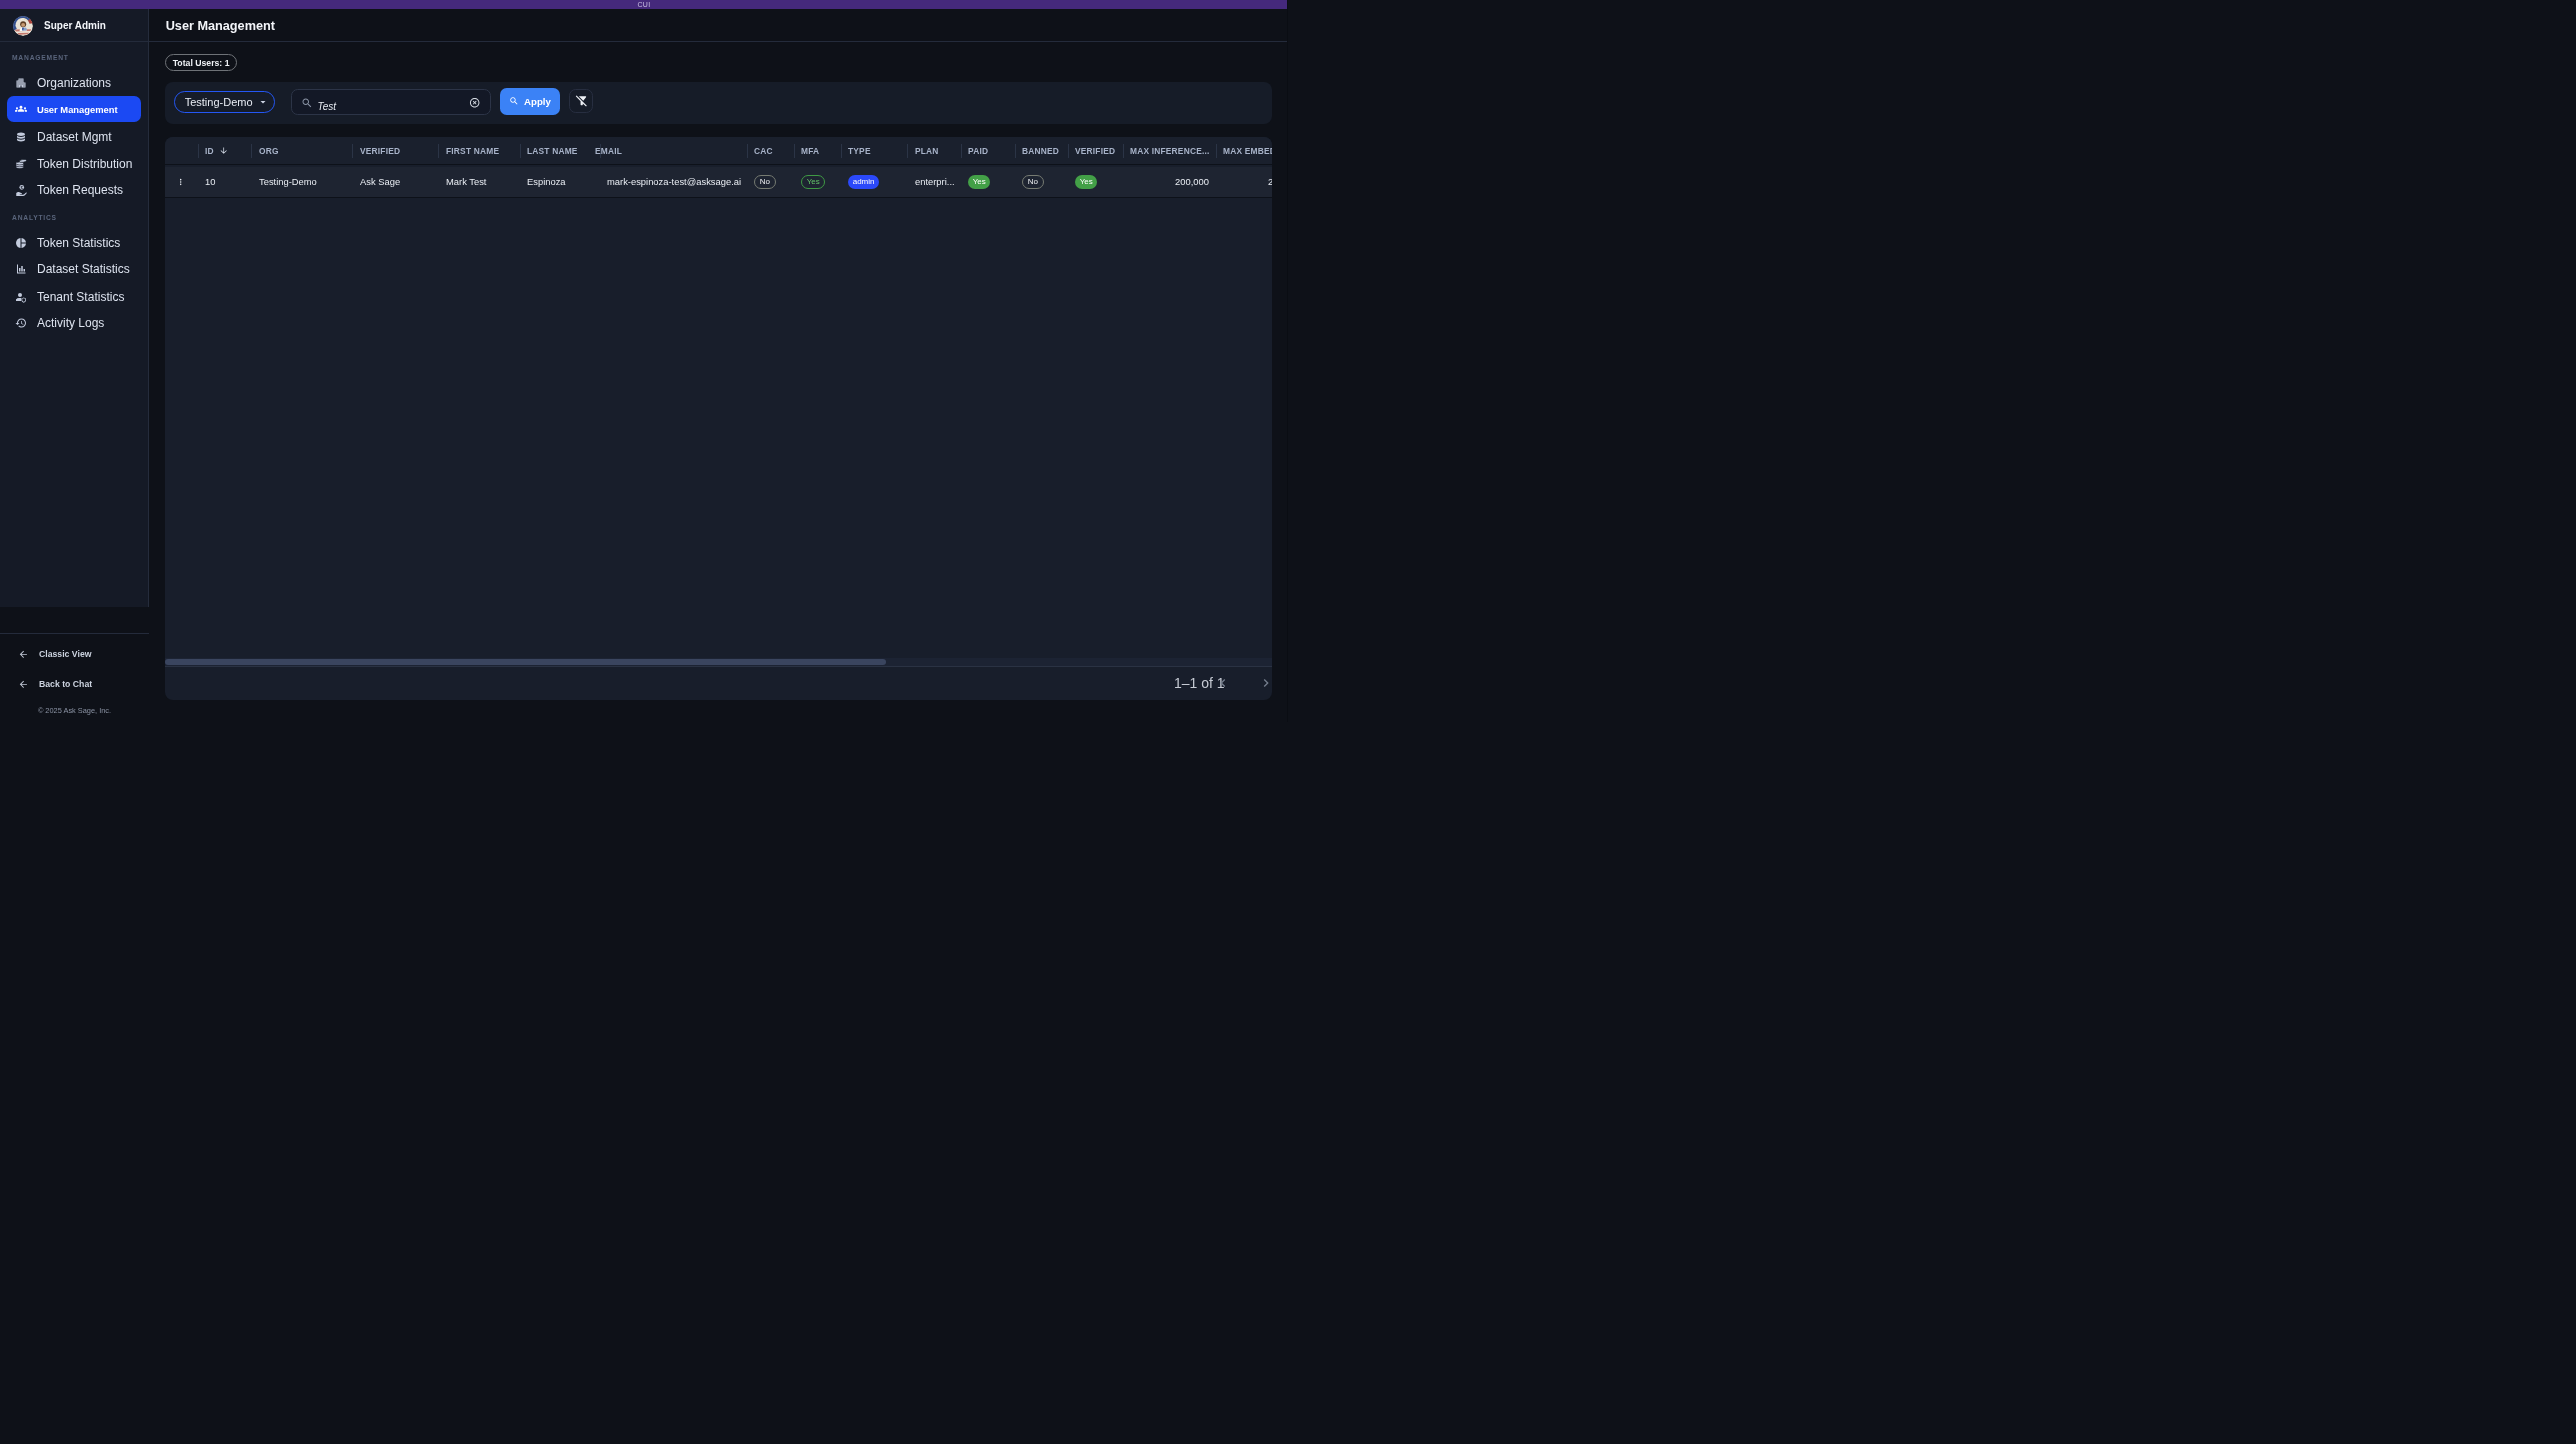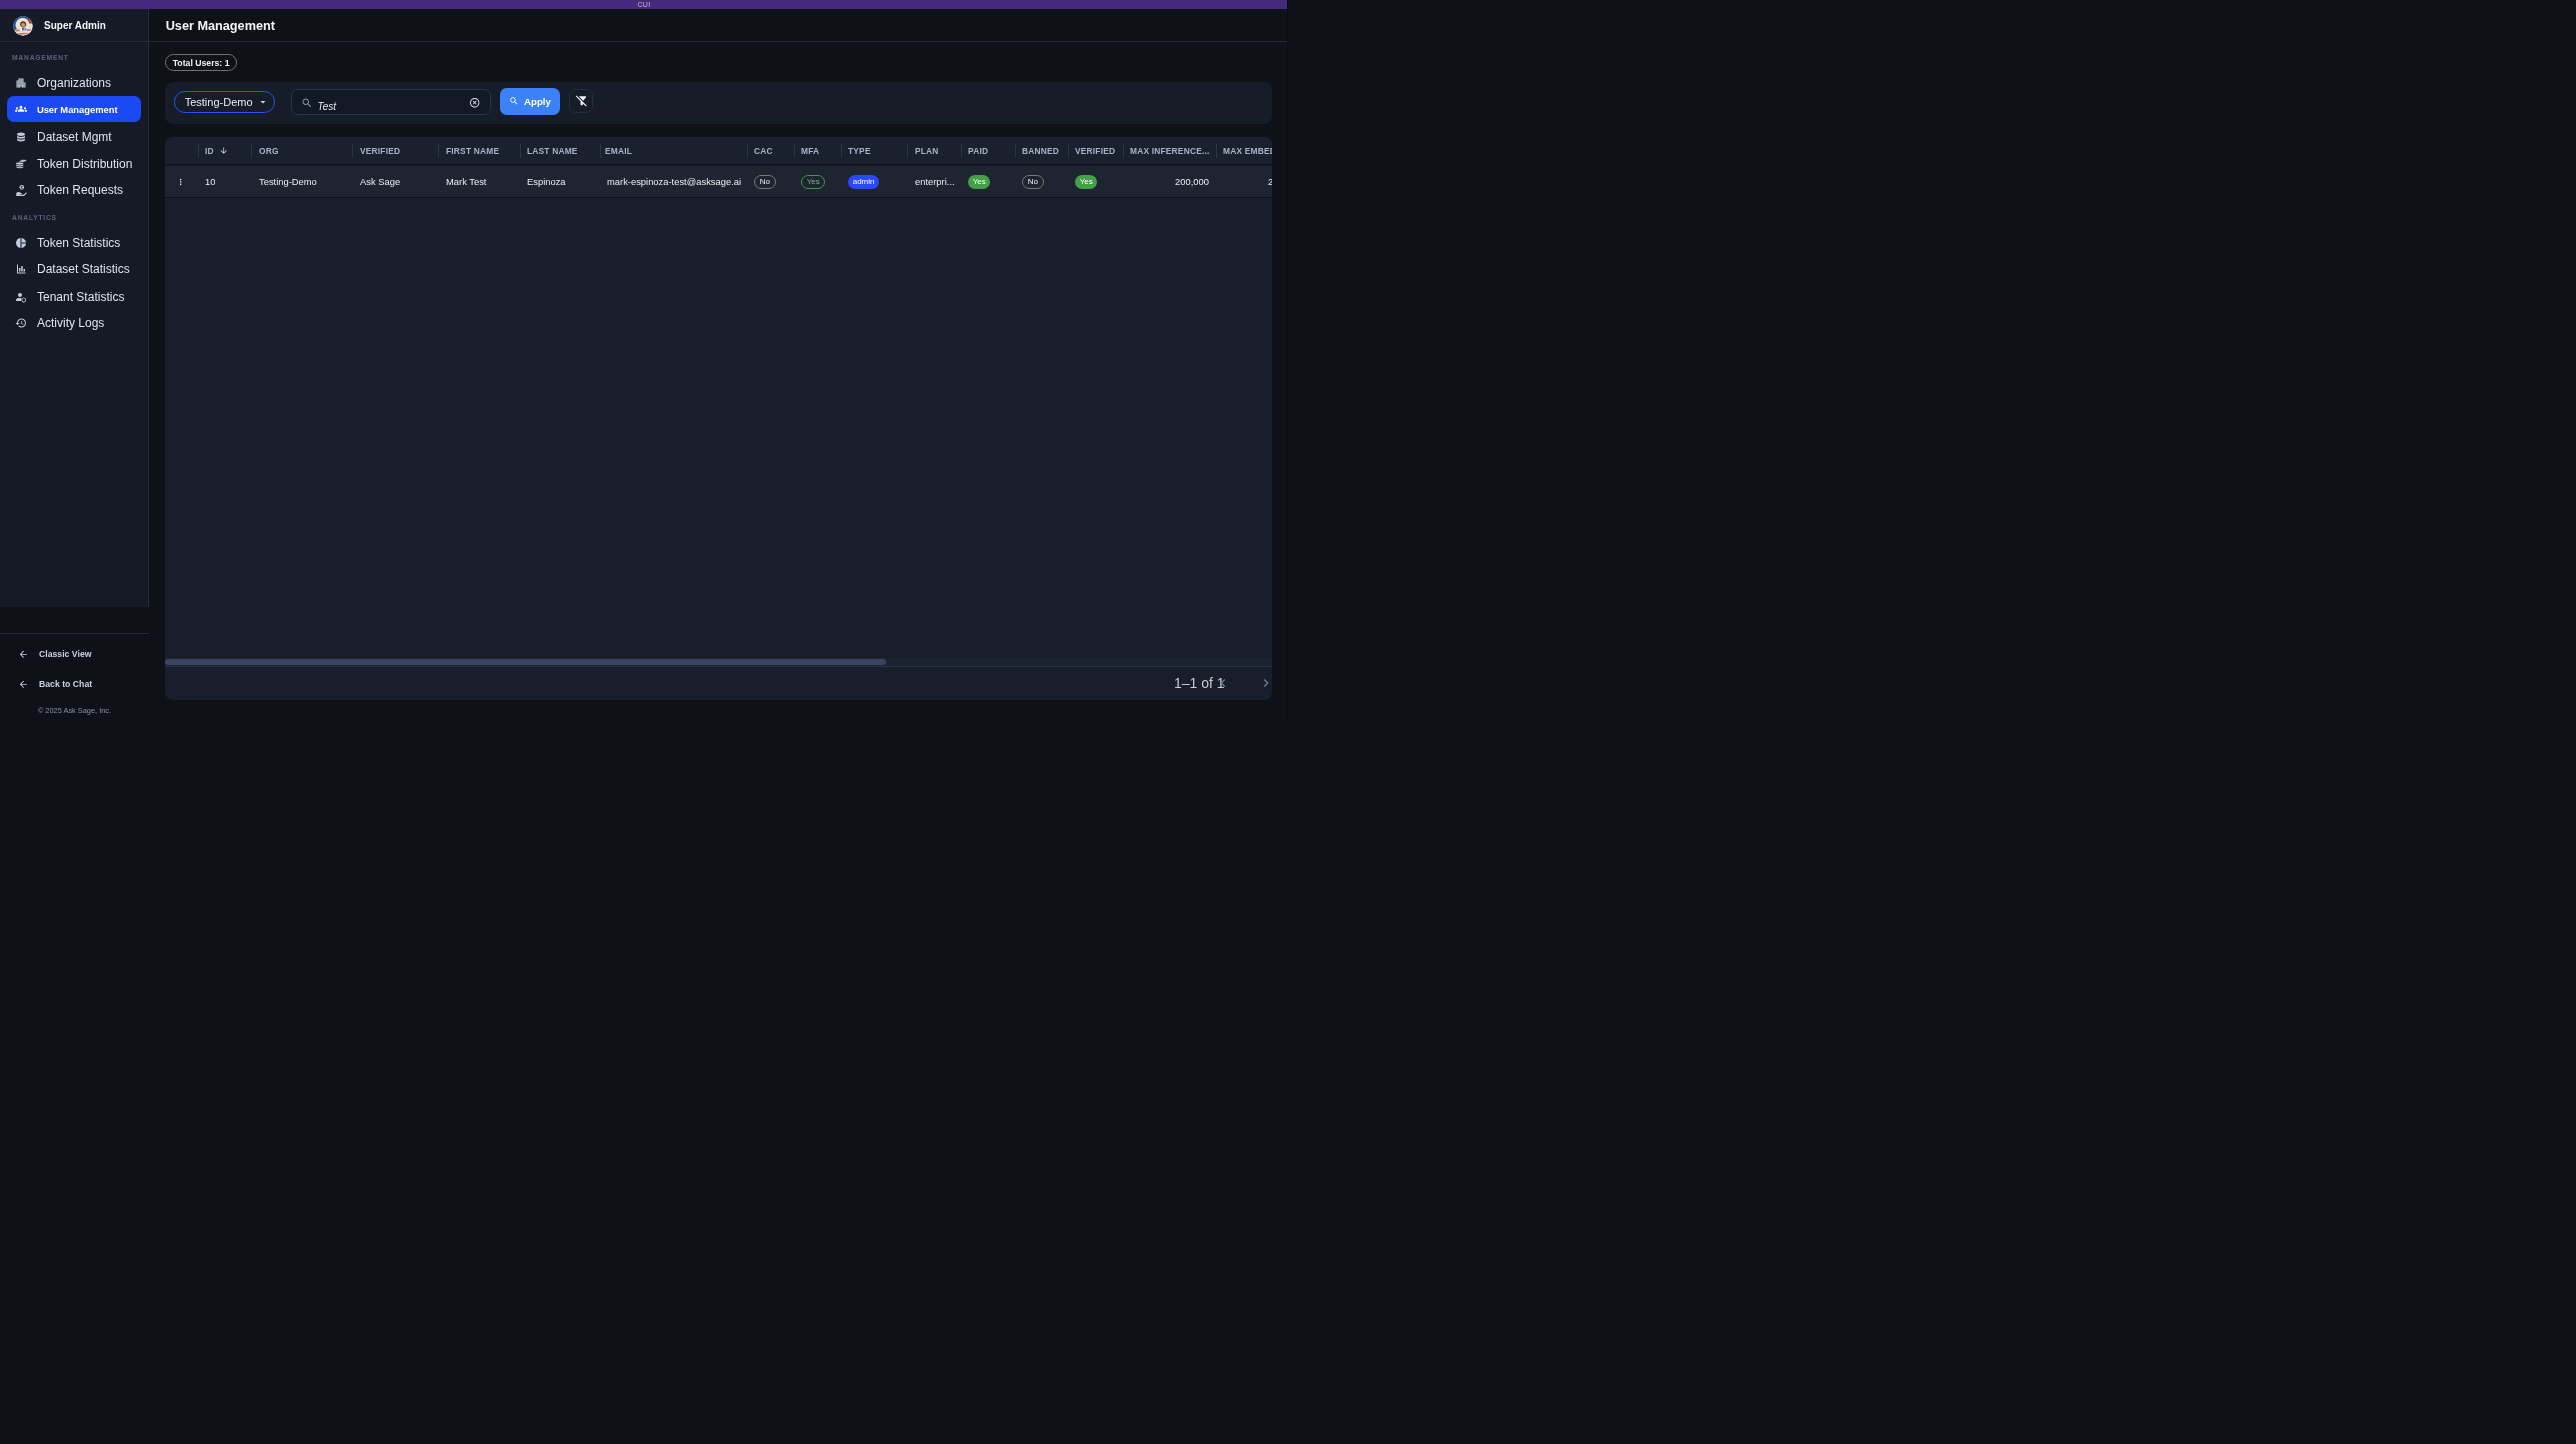--- a/index.html
+++ b/index.html
@@ -296,21 +296,21 @@
       <div class="hcell" style="left:40px;">ID</div>
       <div class="hcell" style="left:54px;">
         <svg width="9.4" height="9.4" viewBox="0 0 24 24" fill="#d3dae6">
           <path d="M20 12l-1.41-1.41L13 16.17V4h-2v12.17l-5.58-5.59L4 12l8 8 8-8z"></path>
         </svg>
       </div>
       <div class="hcell" style="left:94px;">ORG</div>
       <div class="hcell" style="left:195px;">VERIFIED</div>
       <div class="hcell" style="left:281px;">FIRST NAME</div>
       <div class="hcell" style="left:362px;">LAST NAME</div>
-      <div class="hcell" style="left:440px;">EMAIL</div>
+      <div class="hcell" style="left:430px;">EMAIL</div>
       <div class="hcell" style="left:589px;">CAC</div>
       <div class="hcell" style="left:636px;">MFA</div>
       <div class="hcell" style="left:683px;">TYPE</div>
       <div class="hcell" style="left:750px;">PLAN</div>
       <div class="hcell" style="left:803px;">PAID</div>
       <div class="hcell" style="left:857px;">BANNED</div>
       <div class="hcell" style="left:910px;">VERIFIED</div>
       <div class="hcell" style="left:965px;">MAX INFERENCE...</div>
       <div class="hcell" style="left:1058px;">MAX EMBEDDINGS...</div>
     </div>

